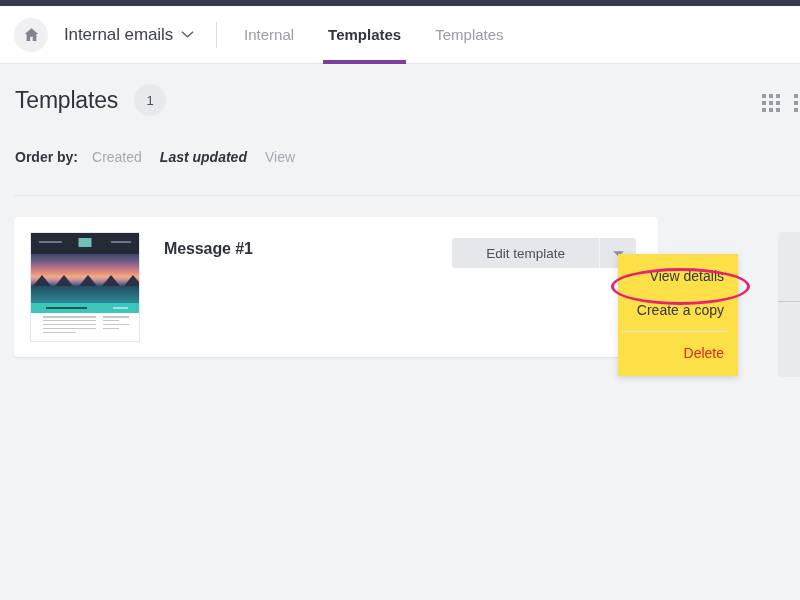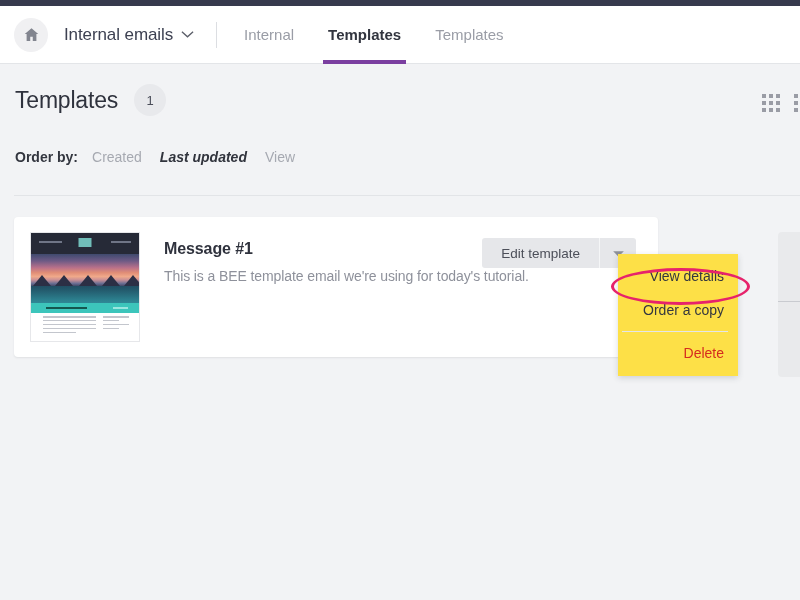--- a/index.html
+++ b/index.html
@@ -384,21 +384,21 @@
     top: 21px;
     right: 22px;
     display: flex;
     align-items: stretch;
     height: 30px;
   }
   .edit-btn {
     background: #e6e7ea;
     border: none;
     border-radius: 3px 0 0 3px;
-    padding: 0 19px;
+    padding: 0 34px;
     font-size: 13.5px;
     color: #4c4f59;
     font-family: "Liberation Sans", sans-serif;
     cursor: pointer;
     white-space: nowrap;
   }
   .edit-caret {
     background: #e6e7ea;
     border: none;
     border-left: 1px solid #f5f6f7;
@@ -559,38 +559,37 @@
           <div class="ln"></div>
           <div class="ln s"></div>
           <div class="ln"></div>
           <div class="ln s"></div>
         </div>
       </div>
     </div>
 
     <div class="card-text">
       <div class="card-title">Message #1</div>
-      <div class="card-desc">This is a BEE template email we're using for today's tutorial.</div>
     </div>
 
     <div class="edit-group">
       <button class="edit-btn">Edit template</button>
       <button class="edit-caret">
         <span>
           <svg width="13" height="8" viewBox="0 0 14 9" aria-hidden="true">
             <path d="M1 1.5 L7 7.5 L13 1.5 Z" fill="#8d9099"></path>
           </svg>
         </span>
       </button>
     </div>
 
   </div>
 
   <div class="dropdown">
     <div class="menu-item">View details</div>
-    <div class="menu-item">Order a copy</div>
+    <div class="menu-item">Create a copy</div>
     <div class="menu-divider"></div>
     <div class="menu-item danger">Delete</div>
   </div>
 
   <div class="highlight-ellipse"></div>
 
 </div>
 
 </body></html>

